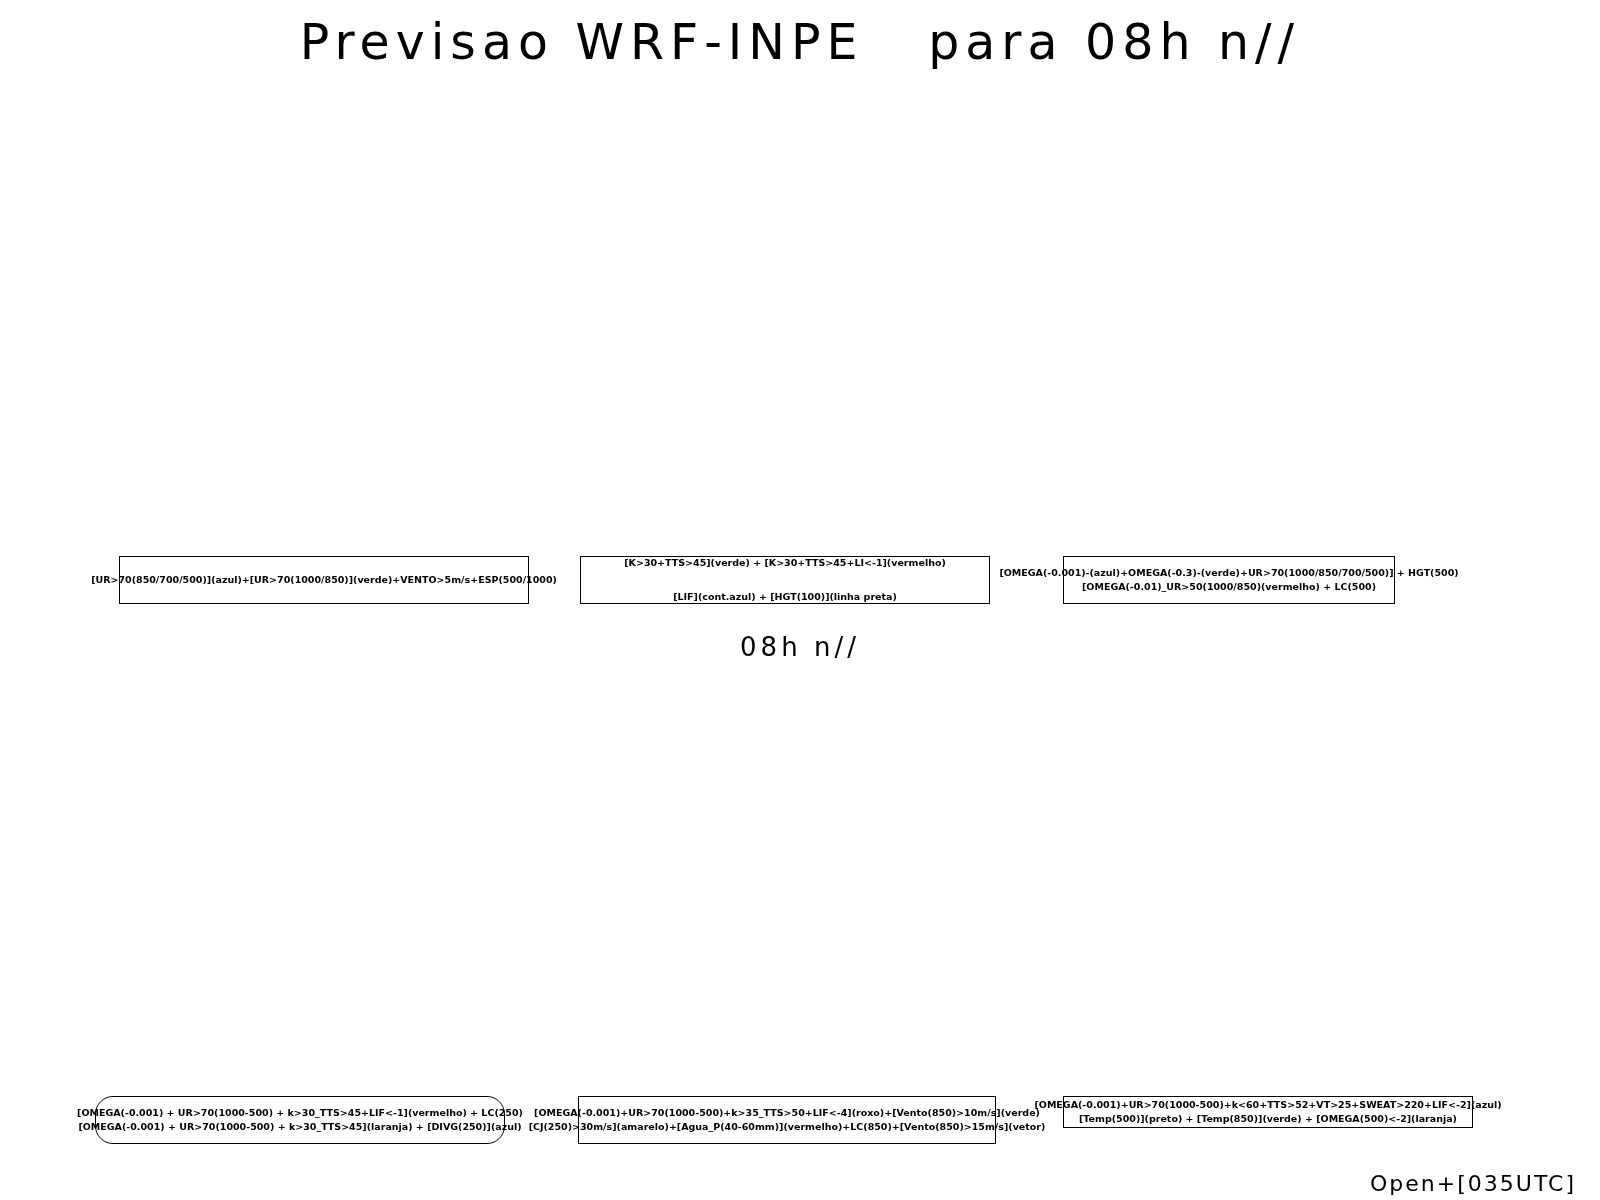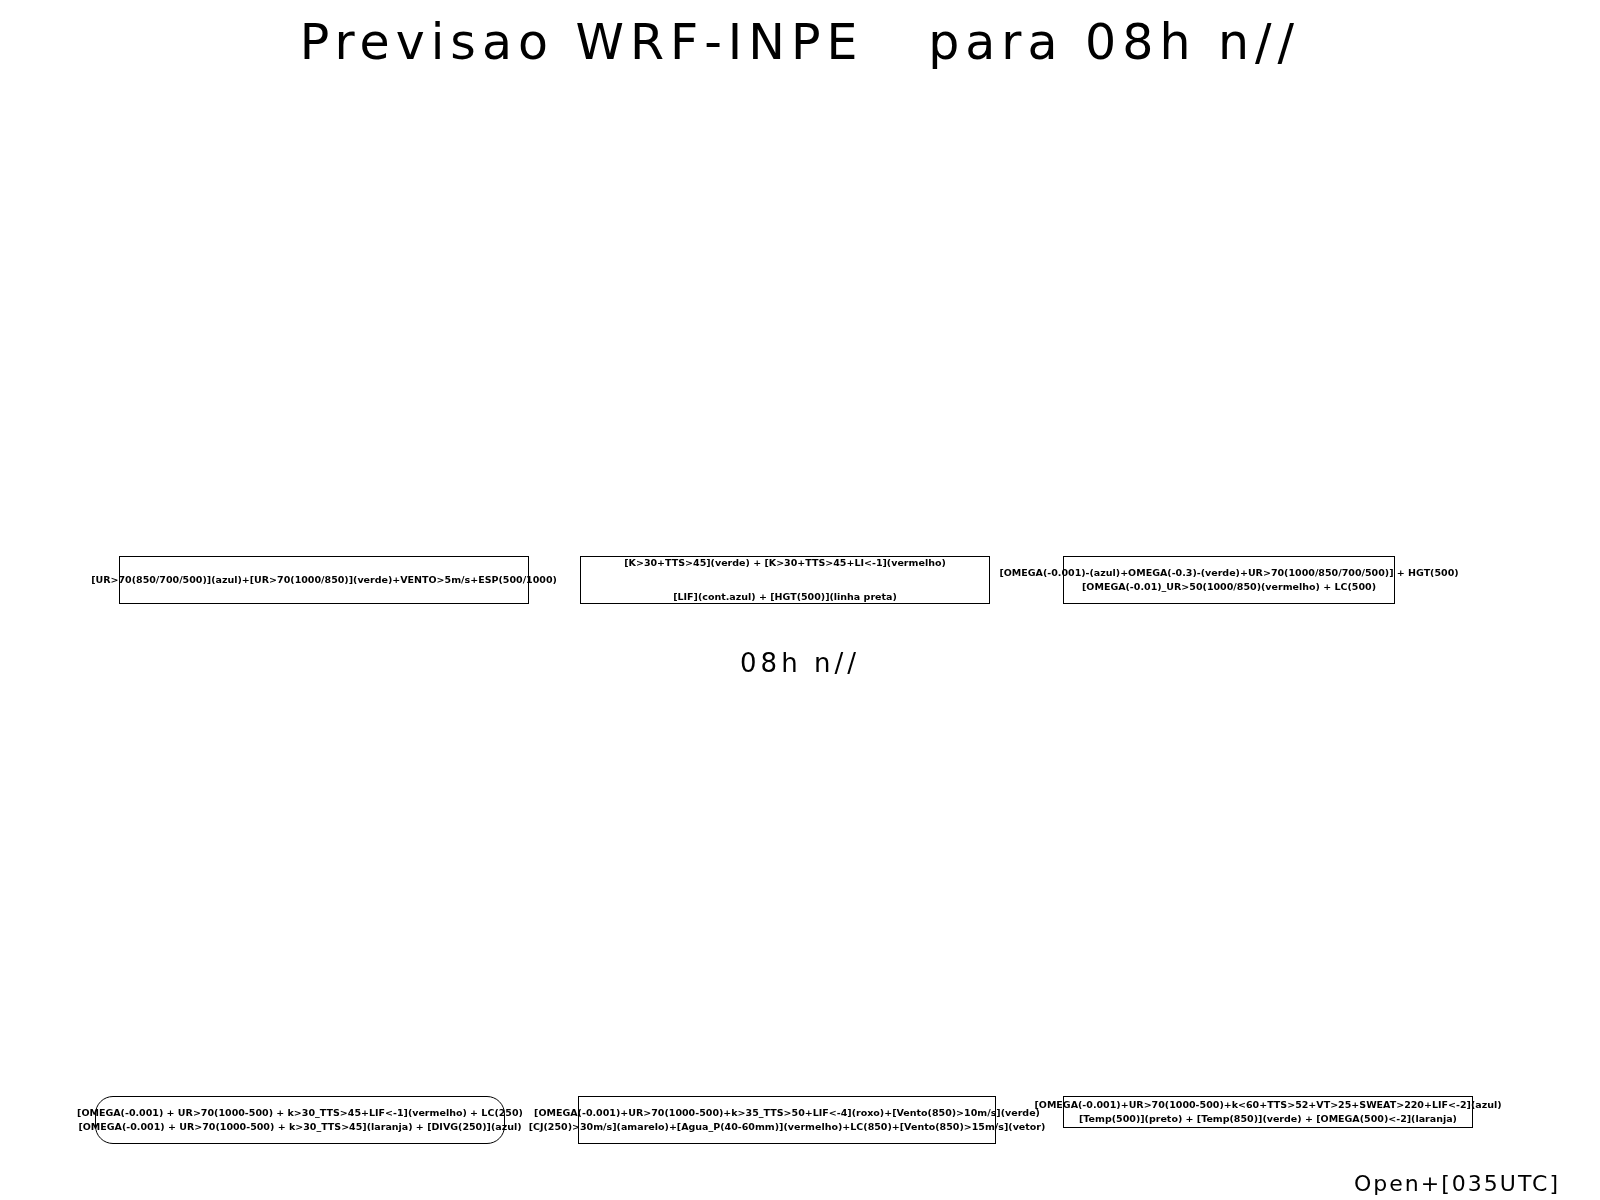--- a/index.html
+++ b/index.html
@@ -33,28 +33,27 @@
   
   #mid-subtitle {
     position: absolute;
     top: 632px;
     left: 0;
     width: 1600px;
     text-align: center;
     font-size: 26px;
     letter-spacing: 4px;
     white-space: pre;
-    margin-top: 16px;
   }
 
   
   #corner-label {
     position: absolute;
     bottom: 4px;
-    right: 40px;
+    right: 24px;
     font-size: 22px;
     letter-spacing: 2px;
     white-space: pre;
   }
 
   
   .legend-box {
     position: absolute;
     border: 1.5px solid #000000;
     background: #ffffff;
@@ -99,21 +98,21 @@
 <div class="panel" style="left:95px; top:90px; width:410px; height:460px;"></div>
 <div class="panel" style="left:580px; top:90px; width:410px; height:460px;"></div>
 <div class="panel" style="left:1063px; top:90px; width:410px; height:460px;"></div>
 
 <div class="legend-box" id="legend-1">
   <div class="legend-line">[UR&gt;70(850/700/500)](azul)+[UR&gt;70(1000/850)](verde)+VENTO&gt;5m/s+ESP(500/1000)</div>
 </div>
 
 <div class="legend-box" id="legend-2">
   <div class="legend-line">[K&gt;30+TTS&gt;45](verde)  +  [K&gt;30+TTS&gt;45+LI&lt;-1](vermelho)</div>
-  <div class="legend-line">[LIF](cont.azul)  +  [HGT(500)](linha preta)</div>
+  <div class="legend-line">[LIF](cont.azul)  +  [HGT(100)](linha preta)</div>
 </div>
 
 <div class="legend-box" id="legend-3">
   <div class="legend-line">[OMEGA(-0.001)-(azul)+OMEGA(-0.3)-(verde)+UR&gt;70(1000/850/700/500)]  +  HGT(500)</div>
   <div class="legend-line">[OMEGA(-0.01)_UR&gt;50(1000/850)(vermelho)  +  LC(500)</div>
 </div>
 
 <div id="mid-subtitle">08h n//</div>
 
 <div class="panel" style="left:95px; top:690px; width:410px; height:400px;"></div>

